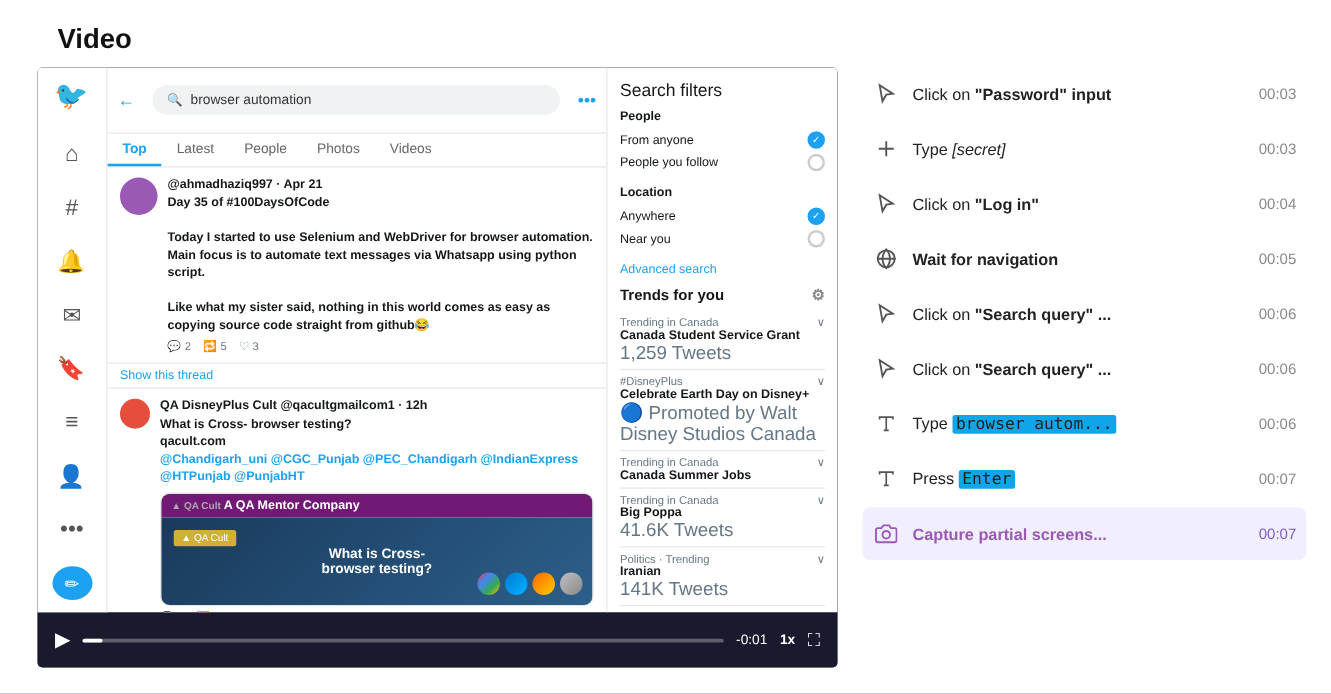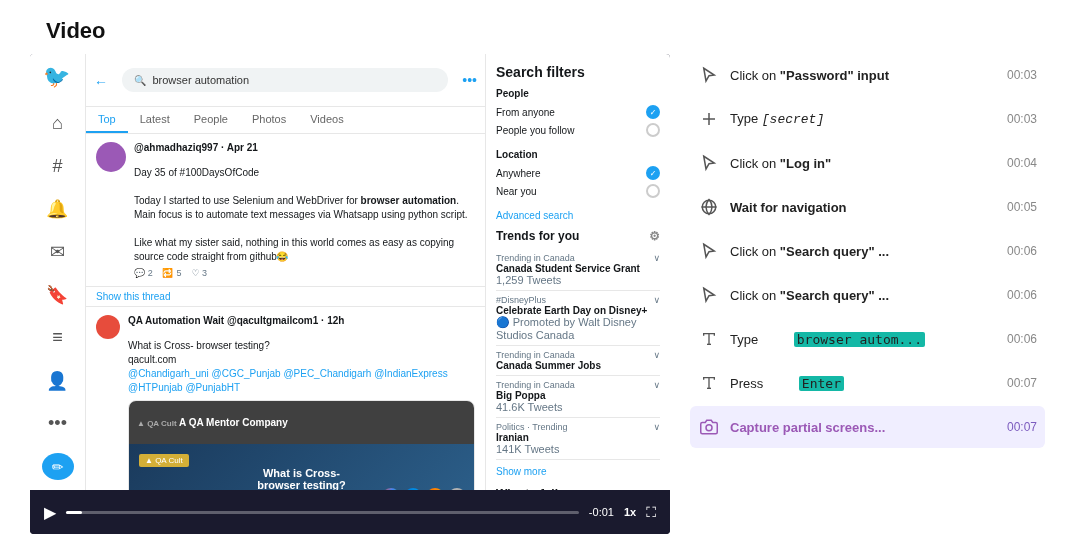--- a/index.html
+++ b/index.html
@@ -98,40 +98,41 @@
     }
 
     .tw-tab {
       padding: 6px 12px;
       color: #666;
     }
 
     .tw-tab.active {
       color: #1da1f2;
       border-bottom: 2px solid #1da1f2;
-      font-weight: 400;
+      font-weight: 700;
     }
 
     .tw-tweet {
       padding: 8px 10px;
       border-bottom: 1px solid #e7e7e7;
       font-size: 10px;
     }
 
     .tw-tweet-user {
       font-weight: 600;
       color: #14171a;
       font-size: 10px;
     }
 
     .tw-tweet-text {
       color: #14171a;
       font-size: 10px;
       line-height: 1.4;
-      margin-top: 13px;
+      margin-top: 3px;
+      font-weight: bold;
     }
 
     .tw-avatar {
       width: 30px;
       height: 30px;
       border-radius: 50%;
       background: #1da1f2;
       flex-shrink: 0;
     }
 
@@ -162,21 +163,21 @@
 
     
     .tw-filters {
       width: 185px;
       border-left: 1px solid #e7e7e7;
       padding: 10px;
       font-size: 10px;
     }
 
     .tw-filters-title {
-      font-weight: 700;
+      font-weight: 400;
       font-size: 14px;
       margin-bottom: 8px;
       color: #14171a;
     }
 
     .tw-filter-section {
       margin-bottom: 10px;
     }
 
     .tw-filter-label {
@@ -248,37 +249,37 @@
     }
 
     .tw-trend-name {
       font-weight: 600;
       color: #14171a;
       font-size: 10px;
     }
 
     .tw-trend-count {
       color: #657786;
-      font-size: 11px;
+      font-size: 15px;
     }
 
     
     .tw-image-card {
       border: 1px solid #e7e7e7;
       border-radius: 8px;
       overflow: hidden;
       margin-top: 5px;
     }
 
     .tw-image-card-header {
-      background: #404040;
+      background: #701a75;
       color: white;
       font-size: 10px;
       font-weight: 700;
-      padding: 16px 8px;
+      padding: 4px 8px;
     }
 
     .tw-image-card-body {
       background: #f8f8f8;
       height: 70px;
       display: flex;
       align-items: center;
       justify-content: center;
       position: relative;
     }
@@ -388,30 +389,29 @@
       flex: 1;
       font-size: 13px;
       color: #222;
     }
 
     .action-text .action-keyword {
       font-weight: 700;
     }
 
     .action-text .action-code {
-      font-family: Liberation Mono, monospace;
+      font-family: Liberation Sans, sans-serif;
       font-style: italic;
     }
 
     .action-text .action-mono {
       font-family: monospace;
-      background: #14b8a6;
+      background: #0ea5e9;
       padding: 0 3px;
       border-radius: 2px;
-      margin-left: 32px;
     }
 
     .action-time {
       font-size: 12px;
       color: #888;
       flex-shrink: 0;
       font-variant-numeric: tabular-nums;
       margin-left: 24px;
     }
 
@@ -483,21 +483,21 @@
           </div>
         </div>
 
         <div style="padding:4px 10px;font-size:10px;color:#1da1f2;border-bottom:1px solid #e7e7e7;">Show this thread</div>
 
         <div class="tw-tweet">
           <div class="tw-tweet-row">
             <div class="tw-avatar-sm" style="background:#e74c3c;"></div>
             <div class="tw-tweet-content">
               <div style="display:flex;justify-content:space-between;">
-                <span class="tw-tweet-user">QA Automation Wait @qacultgmailcom1 · 12h</span>
+                <span class="tw-tweet-user">QA DisneyPlus Cult @qacultgmailcom1 · 12h</span>
               </div>
               <div class="tw-tweet-text">
                 What is Cross- browser testing?<br>
                 qacult.com<br>
                 <span style="color:#1da1f2;">@Chandigarh_uni @CGC_Punjab @PEC_Chandigarh @IndianExpress @HTPunjab @PunjabHT</span>
               </div>
 
               <div class="tw-image-card">
                 <div class="tw-image-card-header">
                   <span style="color:#aaa;font-size:8px;">▲ QA Cult</span> A QA Mentor Company

